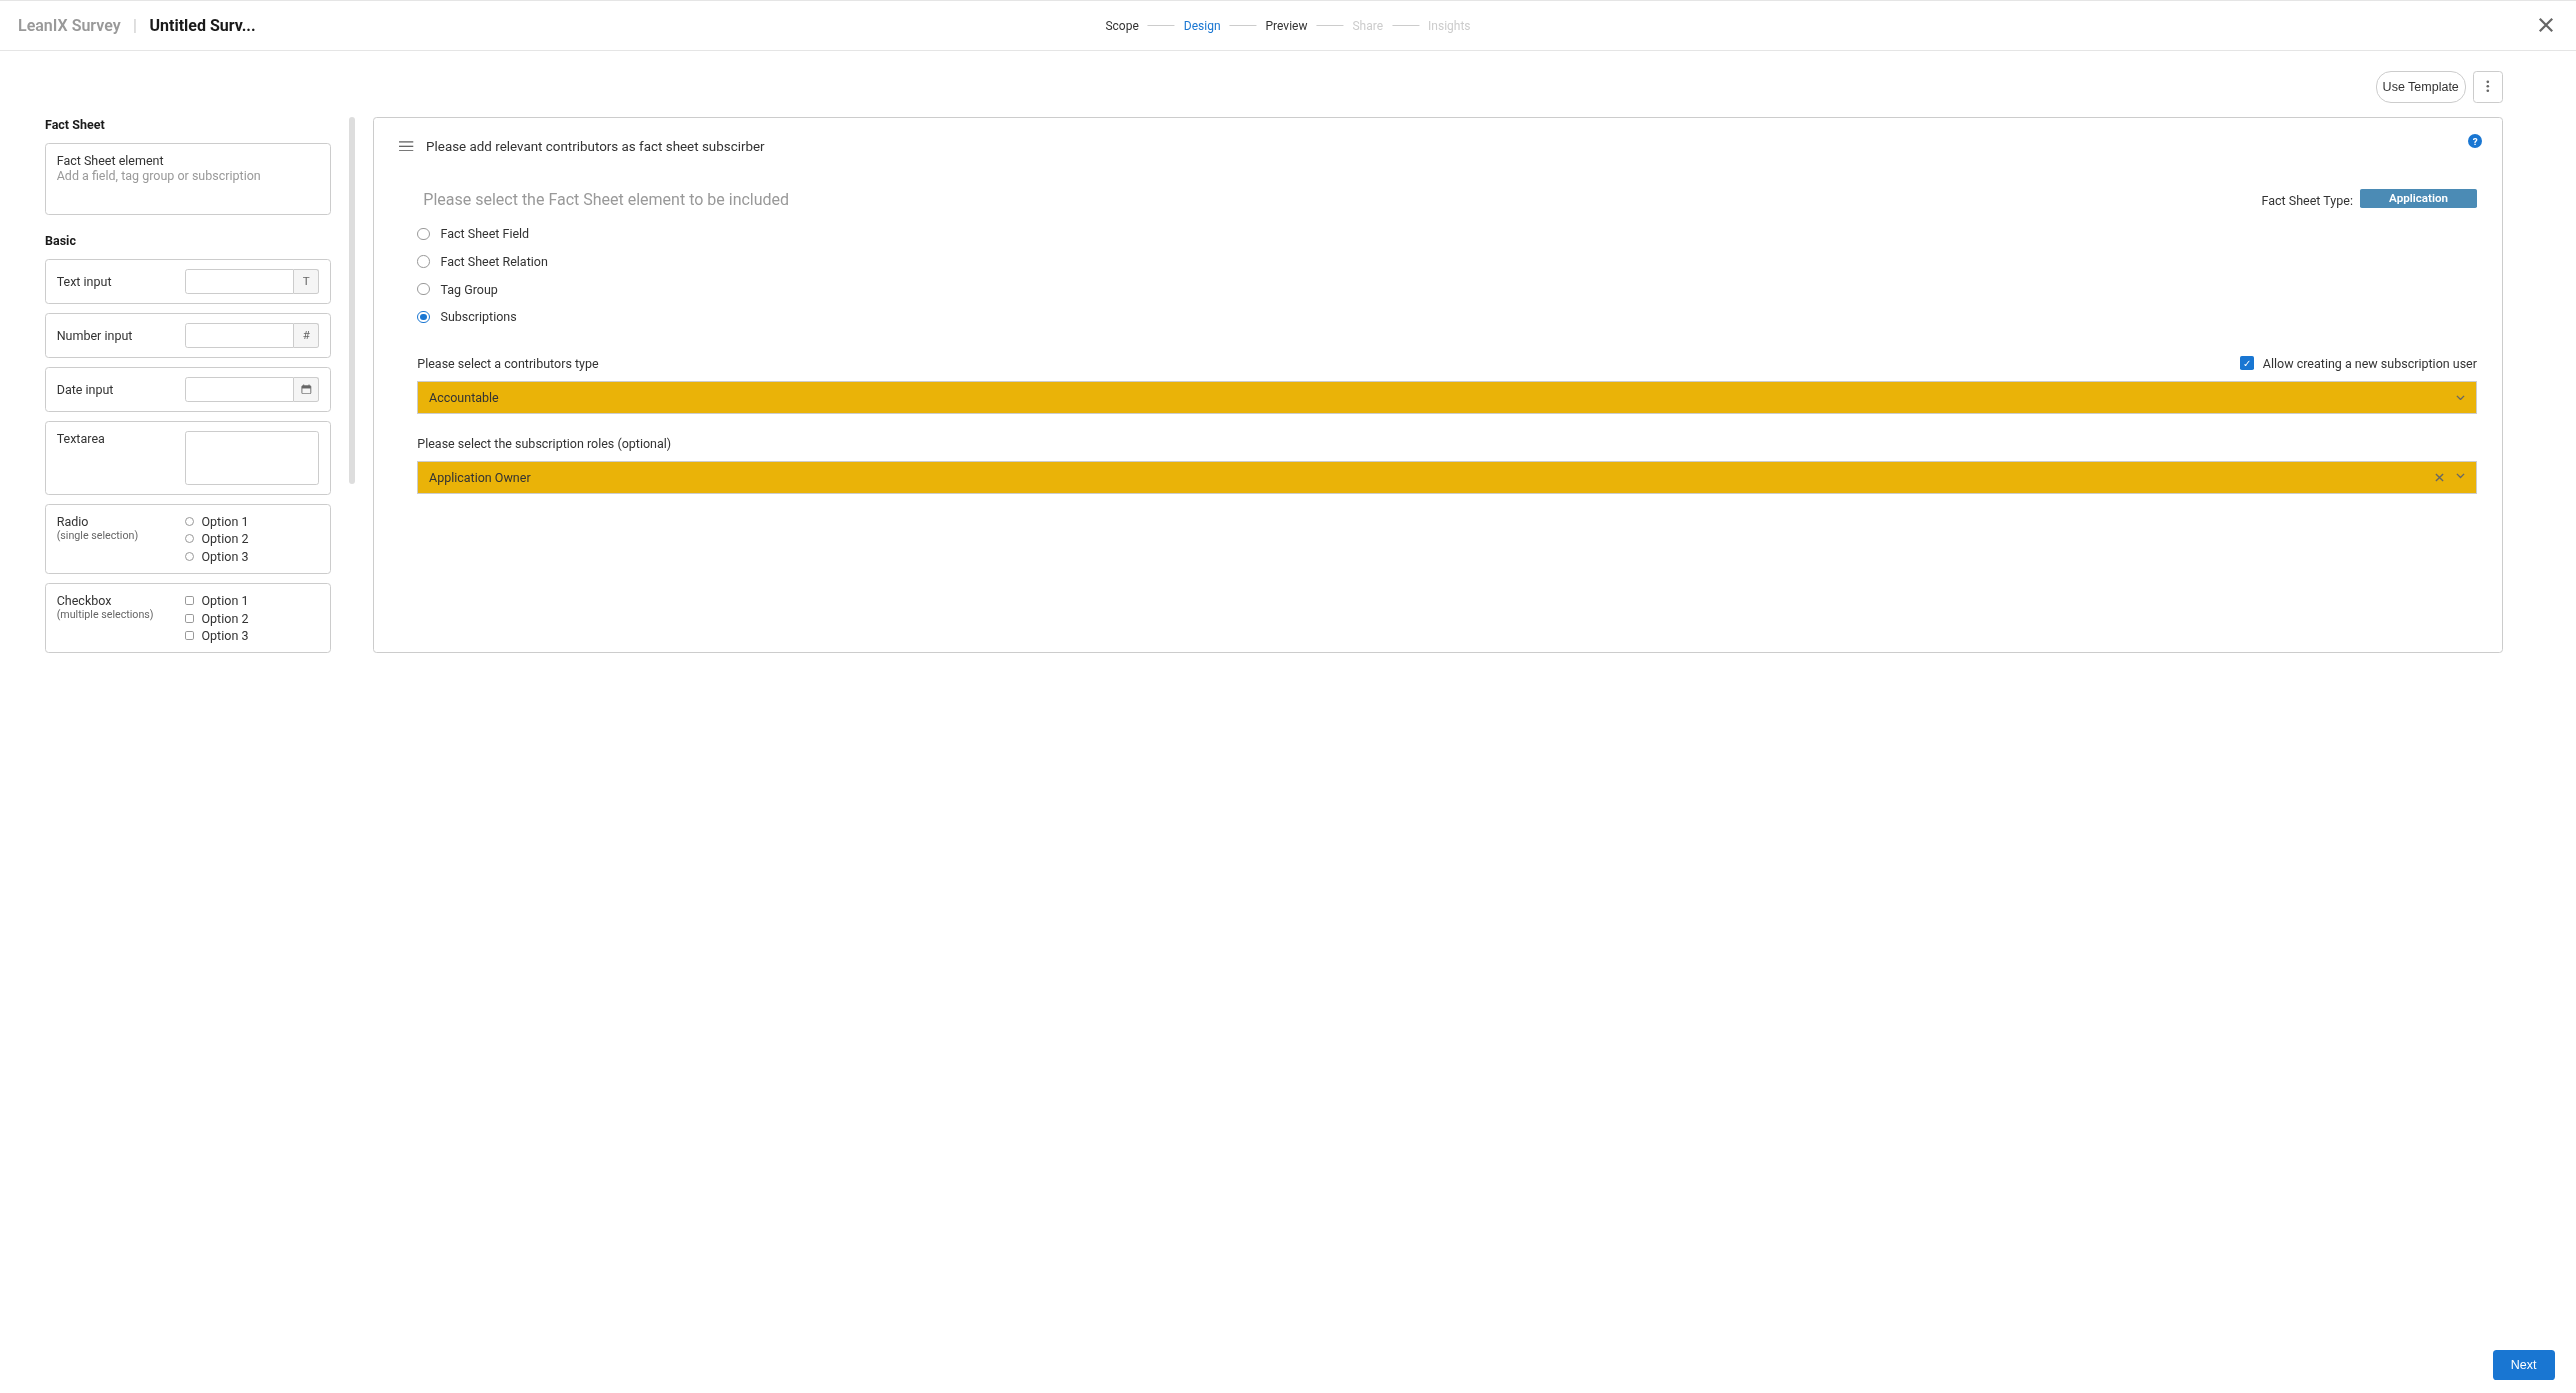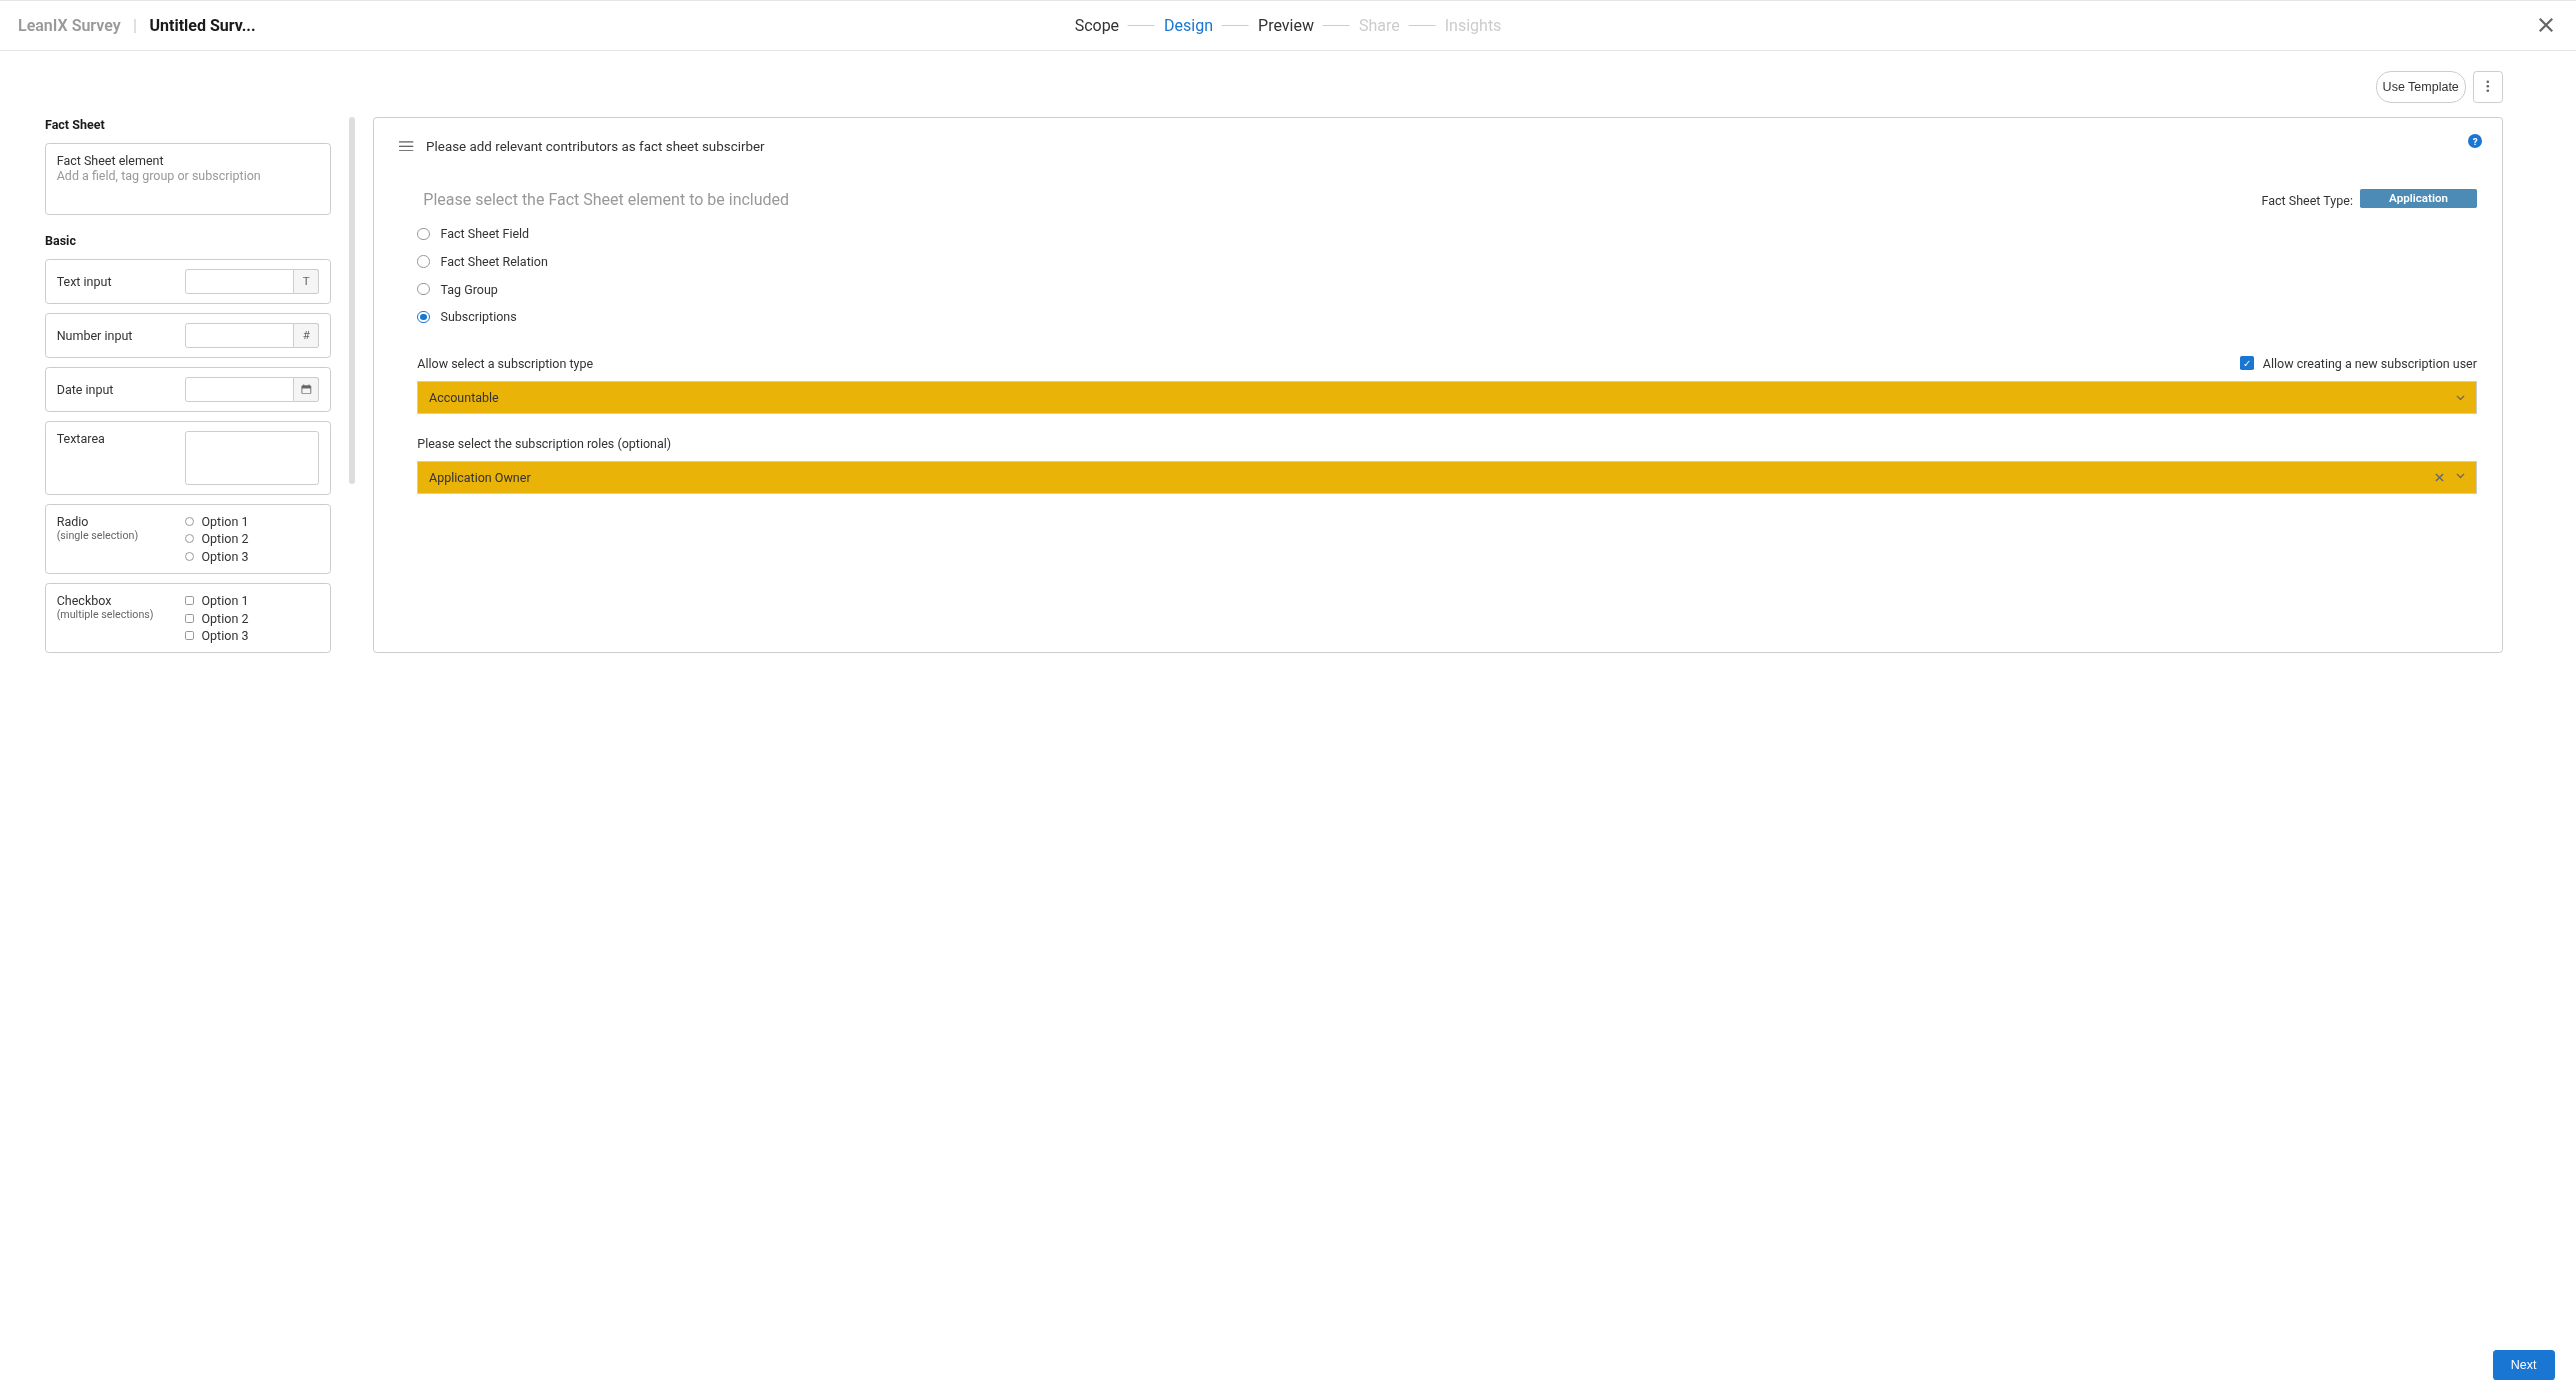--- a/index.html
+++ b/index.html
@@ -52,21 +52,21 @@
     .breadcrumb {
       display: flex;
       align-items: center;
       gap: 9px;
       position: absolute;
       left: 50%;
       transform: translateX(-50%);
     }
     
     .bc-step {
-      font-size: 16px;
+      font-size: 12px;
       color: #333;
       cursor: pointer;
     }
     
     .bc-step.active {
       color: #1976d2;
     }
     
     .bc-step.disabled {
       color: #ccc;
@@ -624,21 +624,21 @@
       <div class="radio-opt">
         <span class="radio-circle selected">
             <span class="radio-dot"></span>
           </span>
         <span>Subscriptions</span>
       </div>
     </div>
 
     <div class="sub-section">
       <div class="sub-row">
-        <span class="sub-label">Allow select a subscription type</span>
+        <span class="sub-label">Please select a contributors type</span>
         <div class="checkbox-group">
           <span class="checkbox-box">✓</span>
           <span>Allow creating a new subscription user</span>
         </div>
       </div>
       <div class="select-box">
         <span>Accountable</span>
         <span class="select-actions">
           <svg width="9" height="5.4" viewBox="0 0 10 6">
               <path d="M1 1 L5 5 L9 1" stroke="#666" stroke-width="1.5" fill="none"></path>

